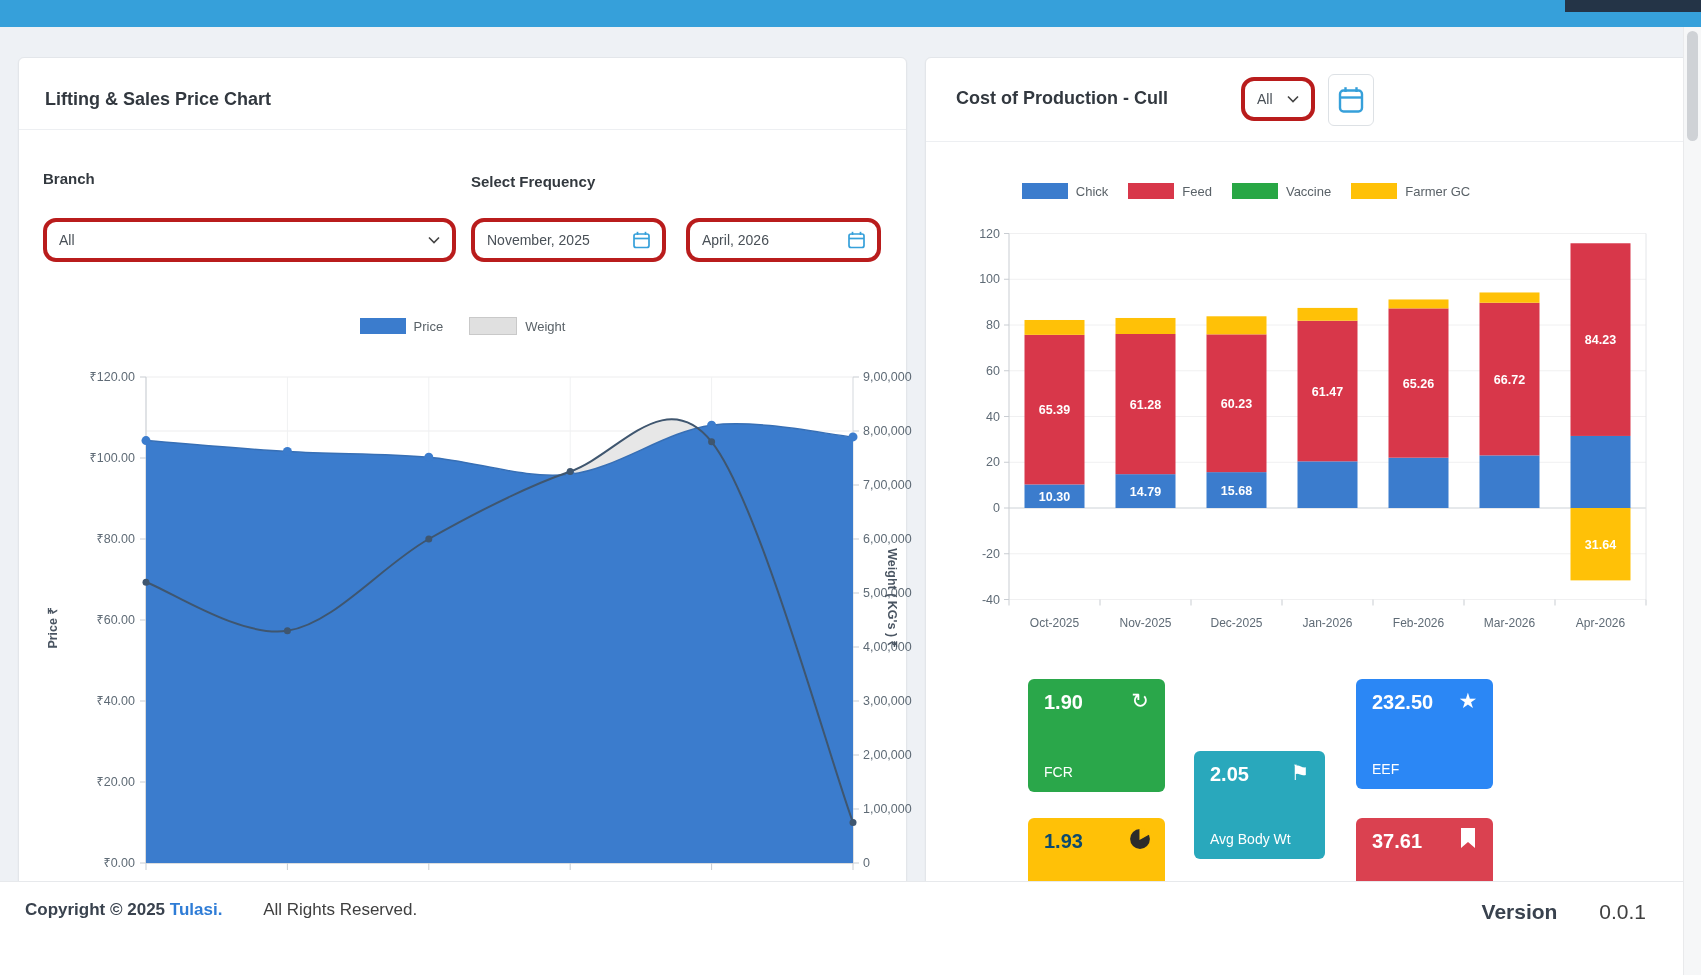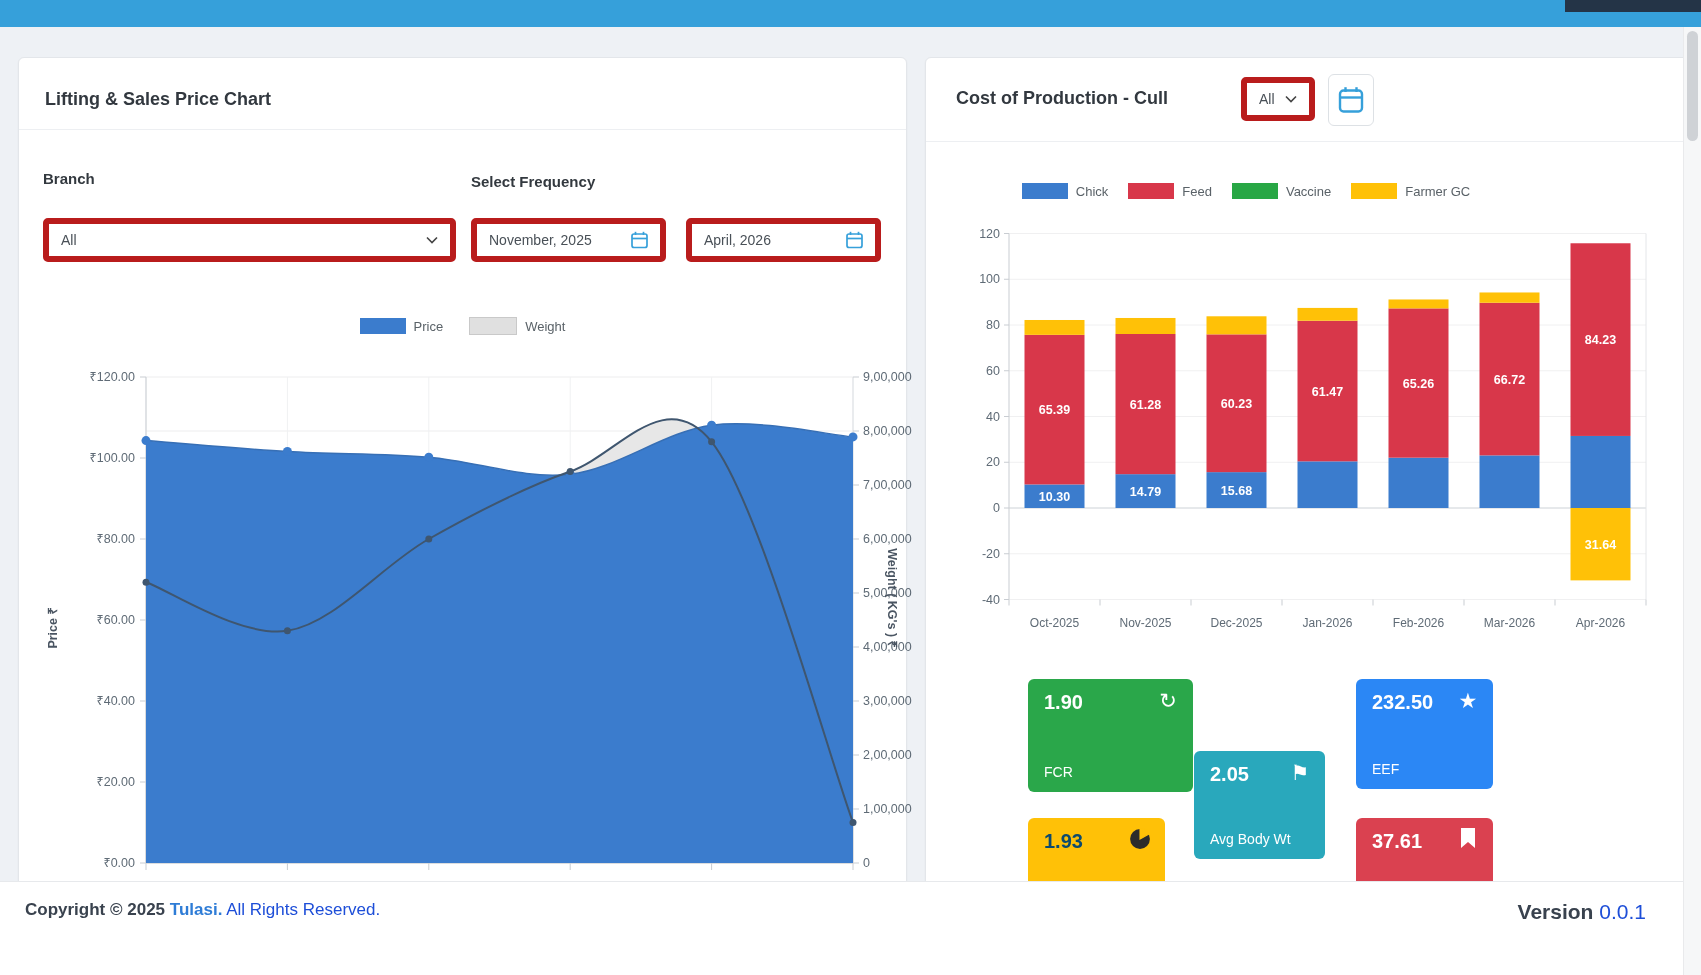--- a/index.html
+++ b/index.html
@@ -8,40 +8,40 @@
   .navbar{position:absolute;left:0;top:0;width:1701px;height:27px;background:#36a0da;}
   .nav-dark{position:absolute;right:0;top:0;width:136px;height:12px;background:#243447;}
   .main{position:absolute;left:0;top:27px;width:1701px;height:854px;background:#eef1f5;overflow:hidden;}
   .card{position:absolute;background:#fff;border:1px solid #e3e6ea;border-radius:6px;
         box-shadow:0 1px 2px rgba(0,0,0,.05);}
   .card-left{left:18px;top:30px;width:887px;height:900px;}
   .card-right{left:925px;top:30px;width:765px;height:900px;}
   .card-header{position:absolute;left:0;top:0;right:0;height:71px;border-bottom:1px solid #edeff2;}
   .card-title{position:absolute;left:26px;top:31px;font-size:18px;font-weight:bold;color:#32383f;}
   .form-label{position:absolute;font-size:15px;font-weight:bold;color:#33393f;}
-  .control{position:absolute;height:44px;border:6px solid #b91c1c;border-radius:5px;background:#fff;
+  .control{position:absolute;height:44px;border:4px solid #b91c1c;border-radius:13px;background:#fff;
            font-size:14px;color:#495057;display:flex;align-items:center;box-sizing:border-box;padding:0 12px;}
   .control .grow{flex:1;}
   .chev{width:12px;height:8px;flex:none;}
   .cal-ic{width:17px;height:18px;flex:none;}
   .legend-row{position:absolute;display:flex;justify-content:center;align-items:center;gap:26px;margin-top:9px;}
   .legend-item{display:flex;align-items:center;gap:8px;font-size:13px;color:#5a6268;}
   .swatch{width:46px;height:16px;display:inline-block;}
   svg.chart{position:absolute;overflow:visible;}
   .kpi{position:absolute;border-radius:6px;color:#fff;}
   .kpi .val{position:absolute;left:16px;top:12px;font-size:20px;font-weight:bold;}
   .kpi .lbl{position:absolute;left:16px;bottom:12px;font-size:14px;}
   .kpi .ic{position:absolute;right:13px;top:10px;width:24px;height:24px;font-size:21px;line-height:24px;text-align:center;}
   .hdr-cal-btn{position:absolute;width:44px;height:50px;border:1px solid #dde1e5;border-radius:6px;
                background:#fff;display:flex;align-items:center;justify-content:center;}
   .footer{position:absolute;left:0;top:881px;width:1701px;height:94px;background:#fff;border-top:1px solid #e7e9ec;}
   .copyright{position:absolute;left:25px;top:18px;font-size:17px;color:#39424e;}
   .copyright b{font-weight:bold;}
   .brand{color:#2e7cd6;font-weight:bold;}
-  .muted{color:#1d4ed8;font-weight:normal;}
+  .muted{color:#404040;font-weight:normal;margin-left:36px;}
   .version{position:absolute;right:55px;top:18px;font-size:21px;color:#39424e;font-weight:bold;}
   .scrollbar{position:absolute;right:0;top:27px;width:17px;height:948px;background:#f6f7f8;border-left:1px solid #e9eaec;}
   .scroll-thumb{position:absolute;left:3px;top:4px;width:11px;height:110px;background:#cfd2d6;border-radius:6px;}
 </style>
 </head>
 <body>
 
 <div class="navbar"></div>
 <div class="nav-dark"></div>
 
@@ -279,21 +279,21 @@
         <rect x="533.5" y="84.47174999999999" width="60" height="10.293750000000001" fill="#ffc107"></rect>
         <text x="563.5" y="418.5" text-anchor="middle" font-size="12" fill="#5f6b76">Mar-2026</text>
         <rect x="624.5" y="227.94375" width="60" height="72.05625" fill="#3b7ccd"></rect>
         <rect x="624.5" y="35.26762499999995" width="60" height="192.676125" fill="#d8374a"></rect>
         <text x="654.5" y="136.10568749999996" text-anchor="middle" font-size="12.5" font-weight="bold" fill="#fff">84.23</text>
         <rect x="624.5" y="300" width="60" height="72.37650000000001" fill="#ffc107"></rect>
         <text x="654.5" y="340.68825" text-anchor="middle" font-size="12.5" font-weight="bold" fill="#fff">31.64</text>
         <text x="654.5" y="418.5" text-anchor="middle" font-size="12" fill="#5f6b76">Apr-2026</text>
       </svg>
 
-    <div class="kpi" style="left:102px;top:621px;width:137px;height:113px;background:#2aa74a;padding-left:28px;">
+    <div class="kpi" style="left:102px;top:621px;width:137px;height:113px;background:#2aa74a;">
       <div class="val">1.90</div>
       <div class="ic">↻</div>
       <div class="lbl">FCR</div>
     </div>
     <div class="kpi" style="left:268px;top:693px;width:131px;height:108px;background:#29a8bc;">
       <div class="val">2.05</div>
       <div class="ic">⚑</div>
       <div class="lbl">Avg Body Wt</div>
     </div>
     <div class="kpi" style="left:430px;top:621px;width:137px;height:110px;background:#2b87f5;">

